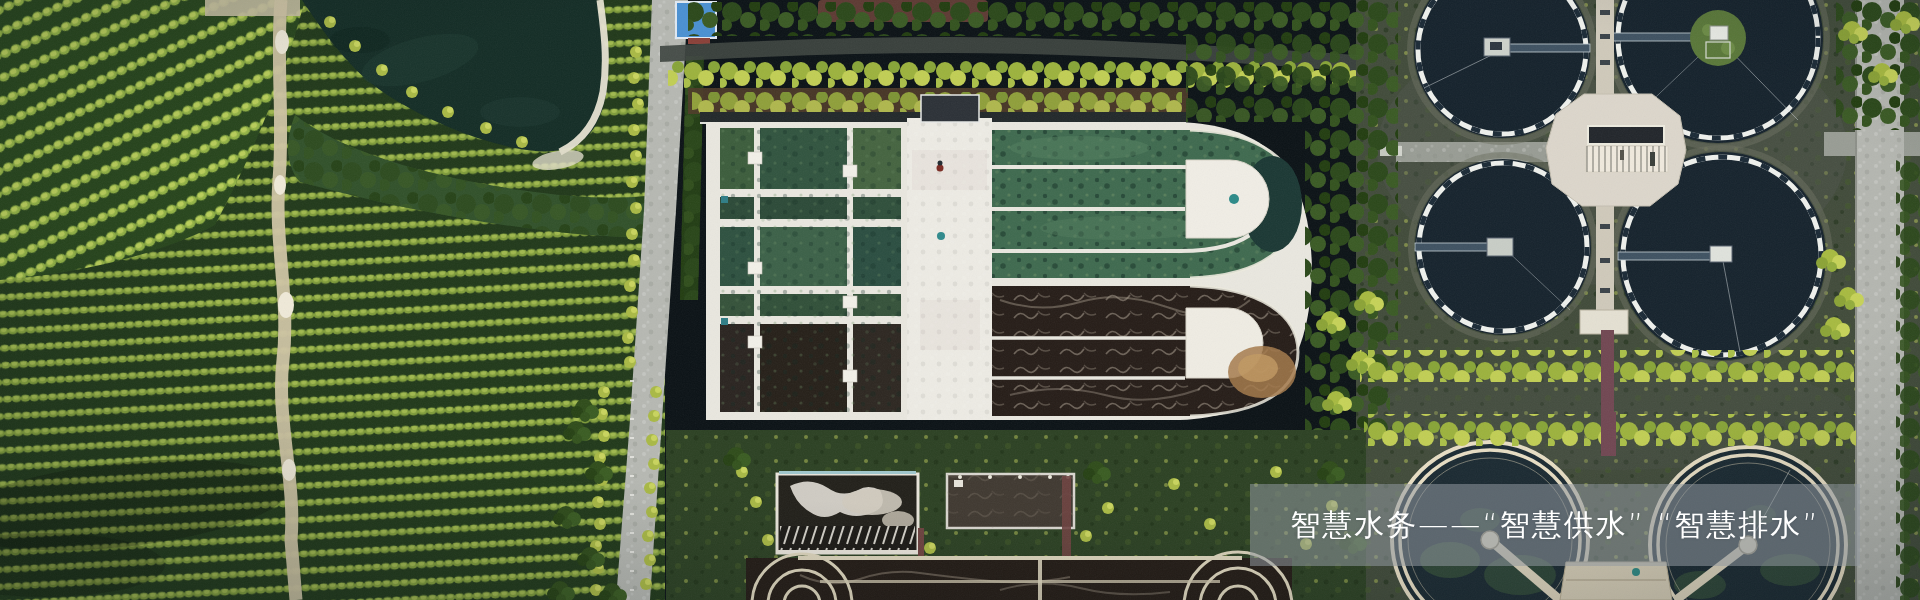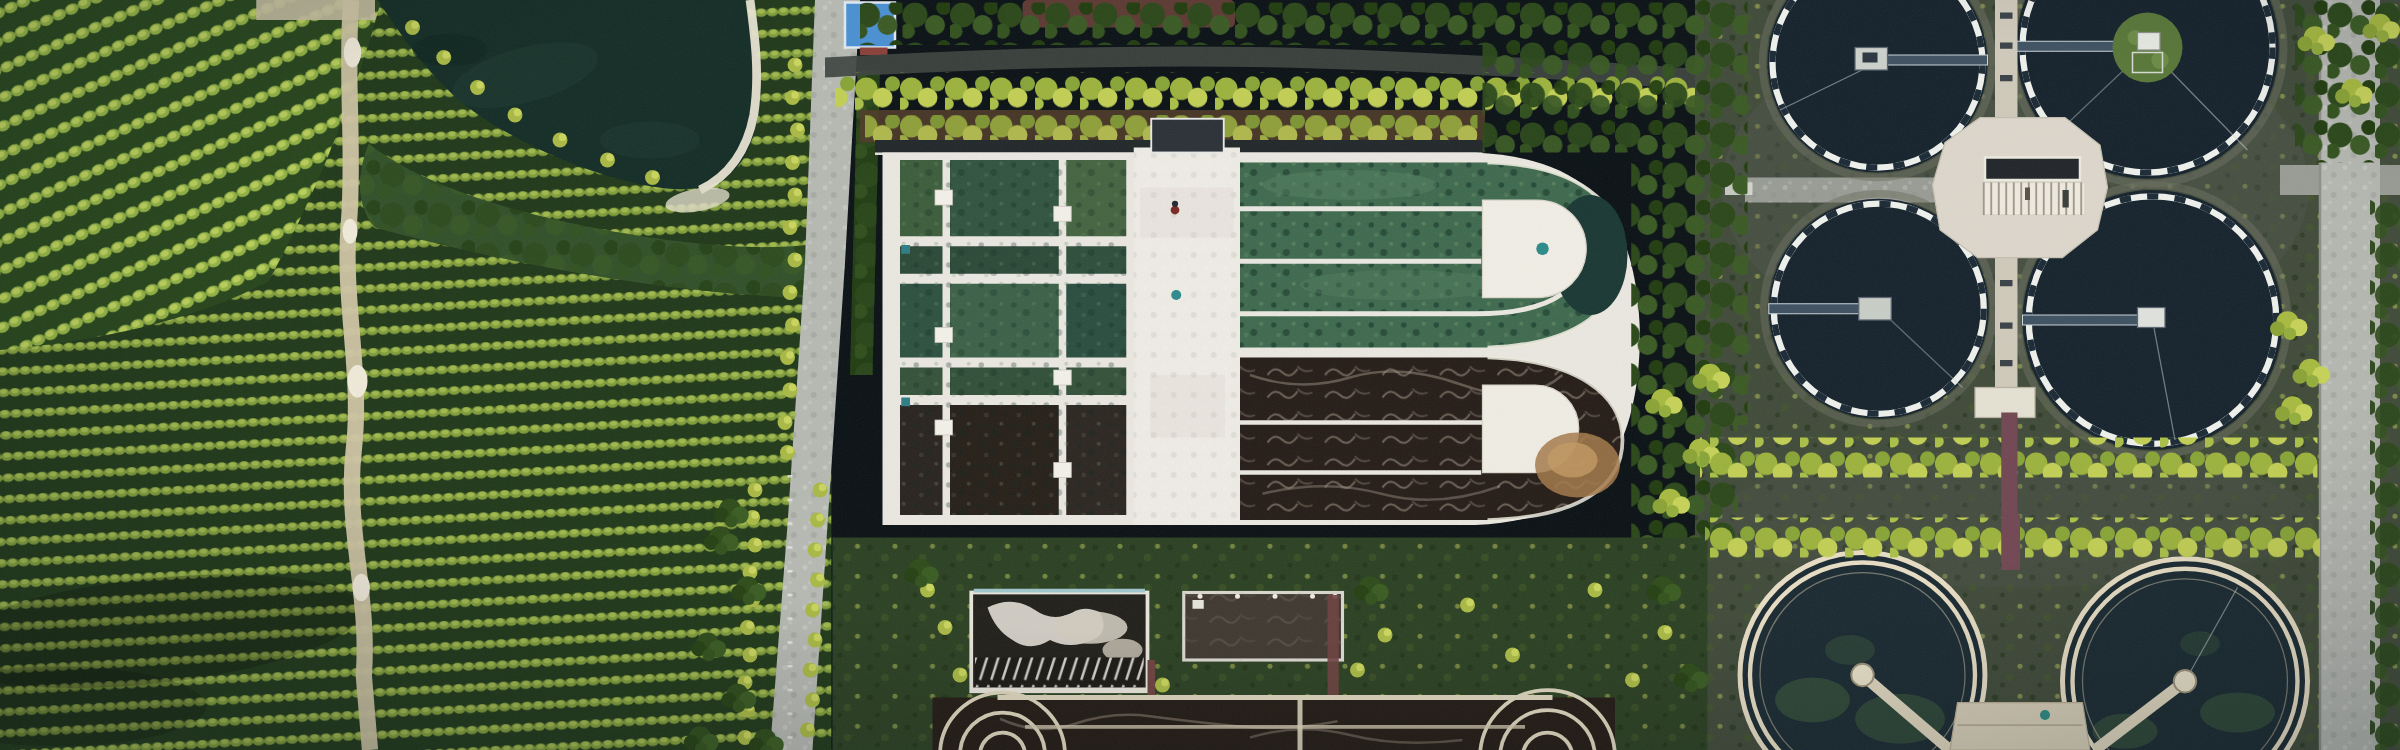--- a/index.html
+++ b/index.html
@@ -462,13 +462,16 @@
     <line x1="1566" y1="580" x2="1666" y2="580" stroke="#a79c84" stroke-width="1"></line>
     <circle cx="1636" cy="572" r="4" fill="#2f8a84"></circle>
     <rect x="1364" y="414" width="492" height="32" fill="url(#canopyY)"></rect>
     <rect x="1601" y="412" width="15" height="44" fill="#714752"></rect>
   </g>
 
   <rect x="0" y="0" width="1920" height="600" filter="url(#noiseF)" opacity="0.06"></rect>
   <rect x="0" y="0" width="1920" height="600" fill="url(#vign)"></rect>
 </svg>
 
+<div class="caption-band">
+  <span>智慧水务——“智慧供水” “智慧排水”</span>
 </div>
+</div>
 
 </body></html>

